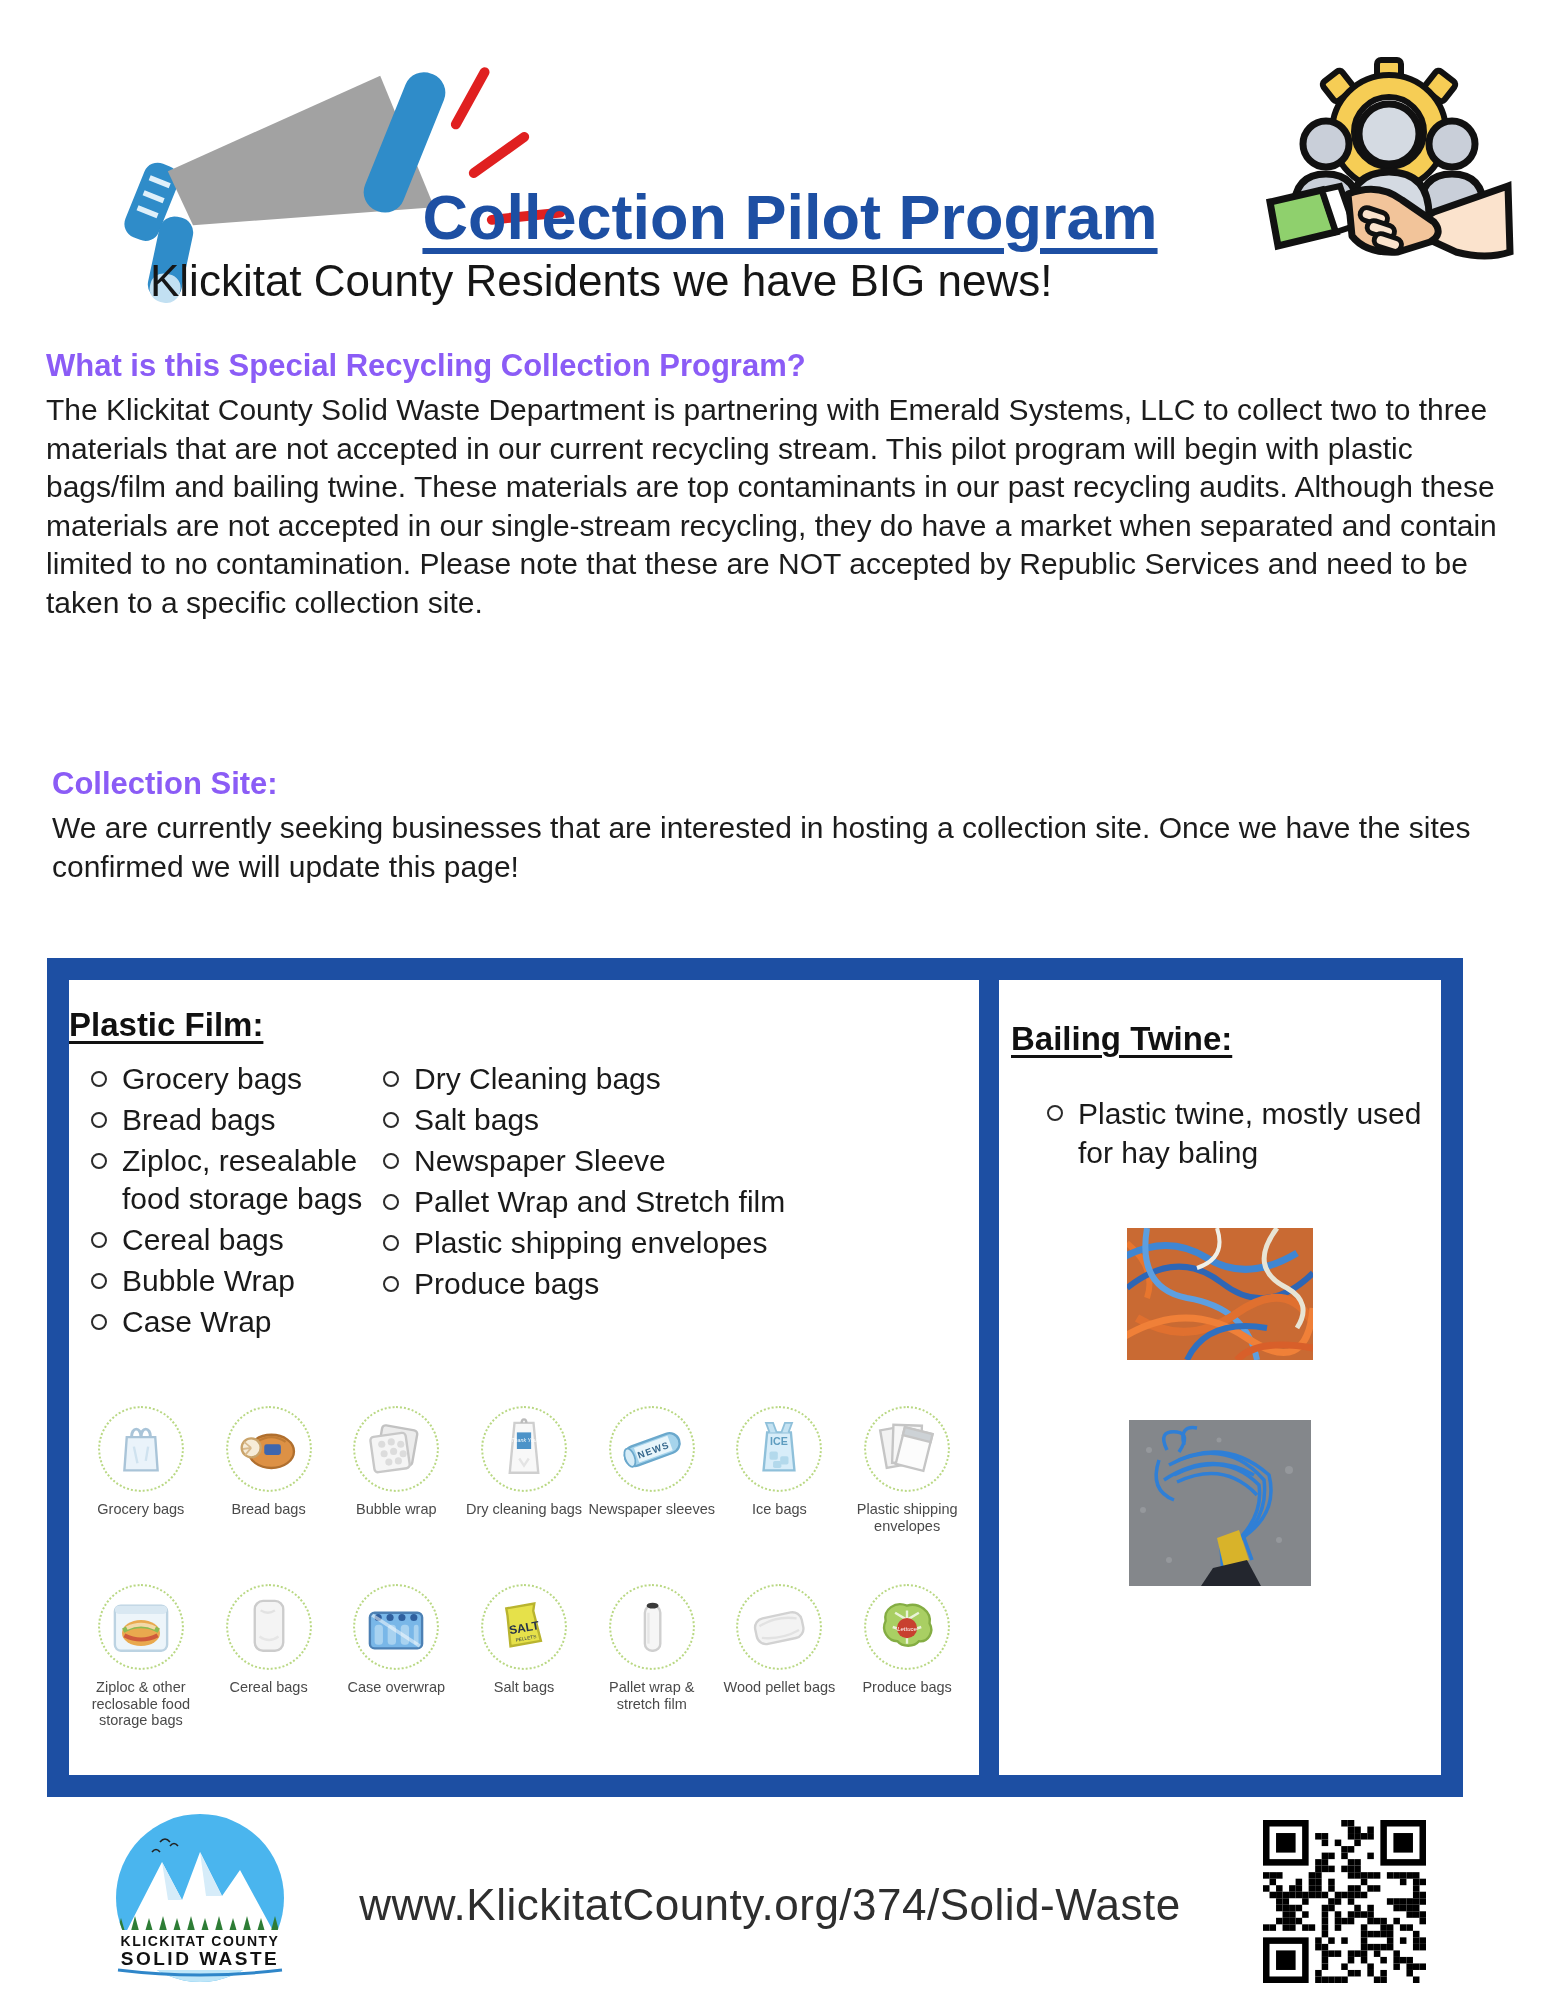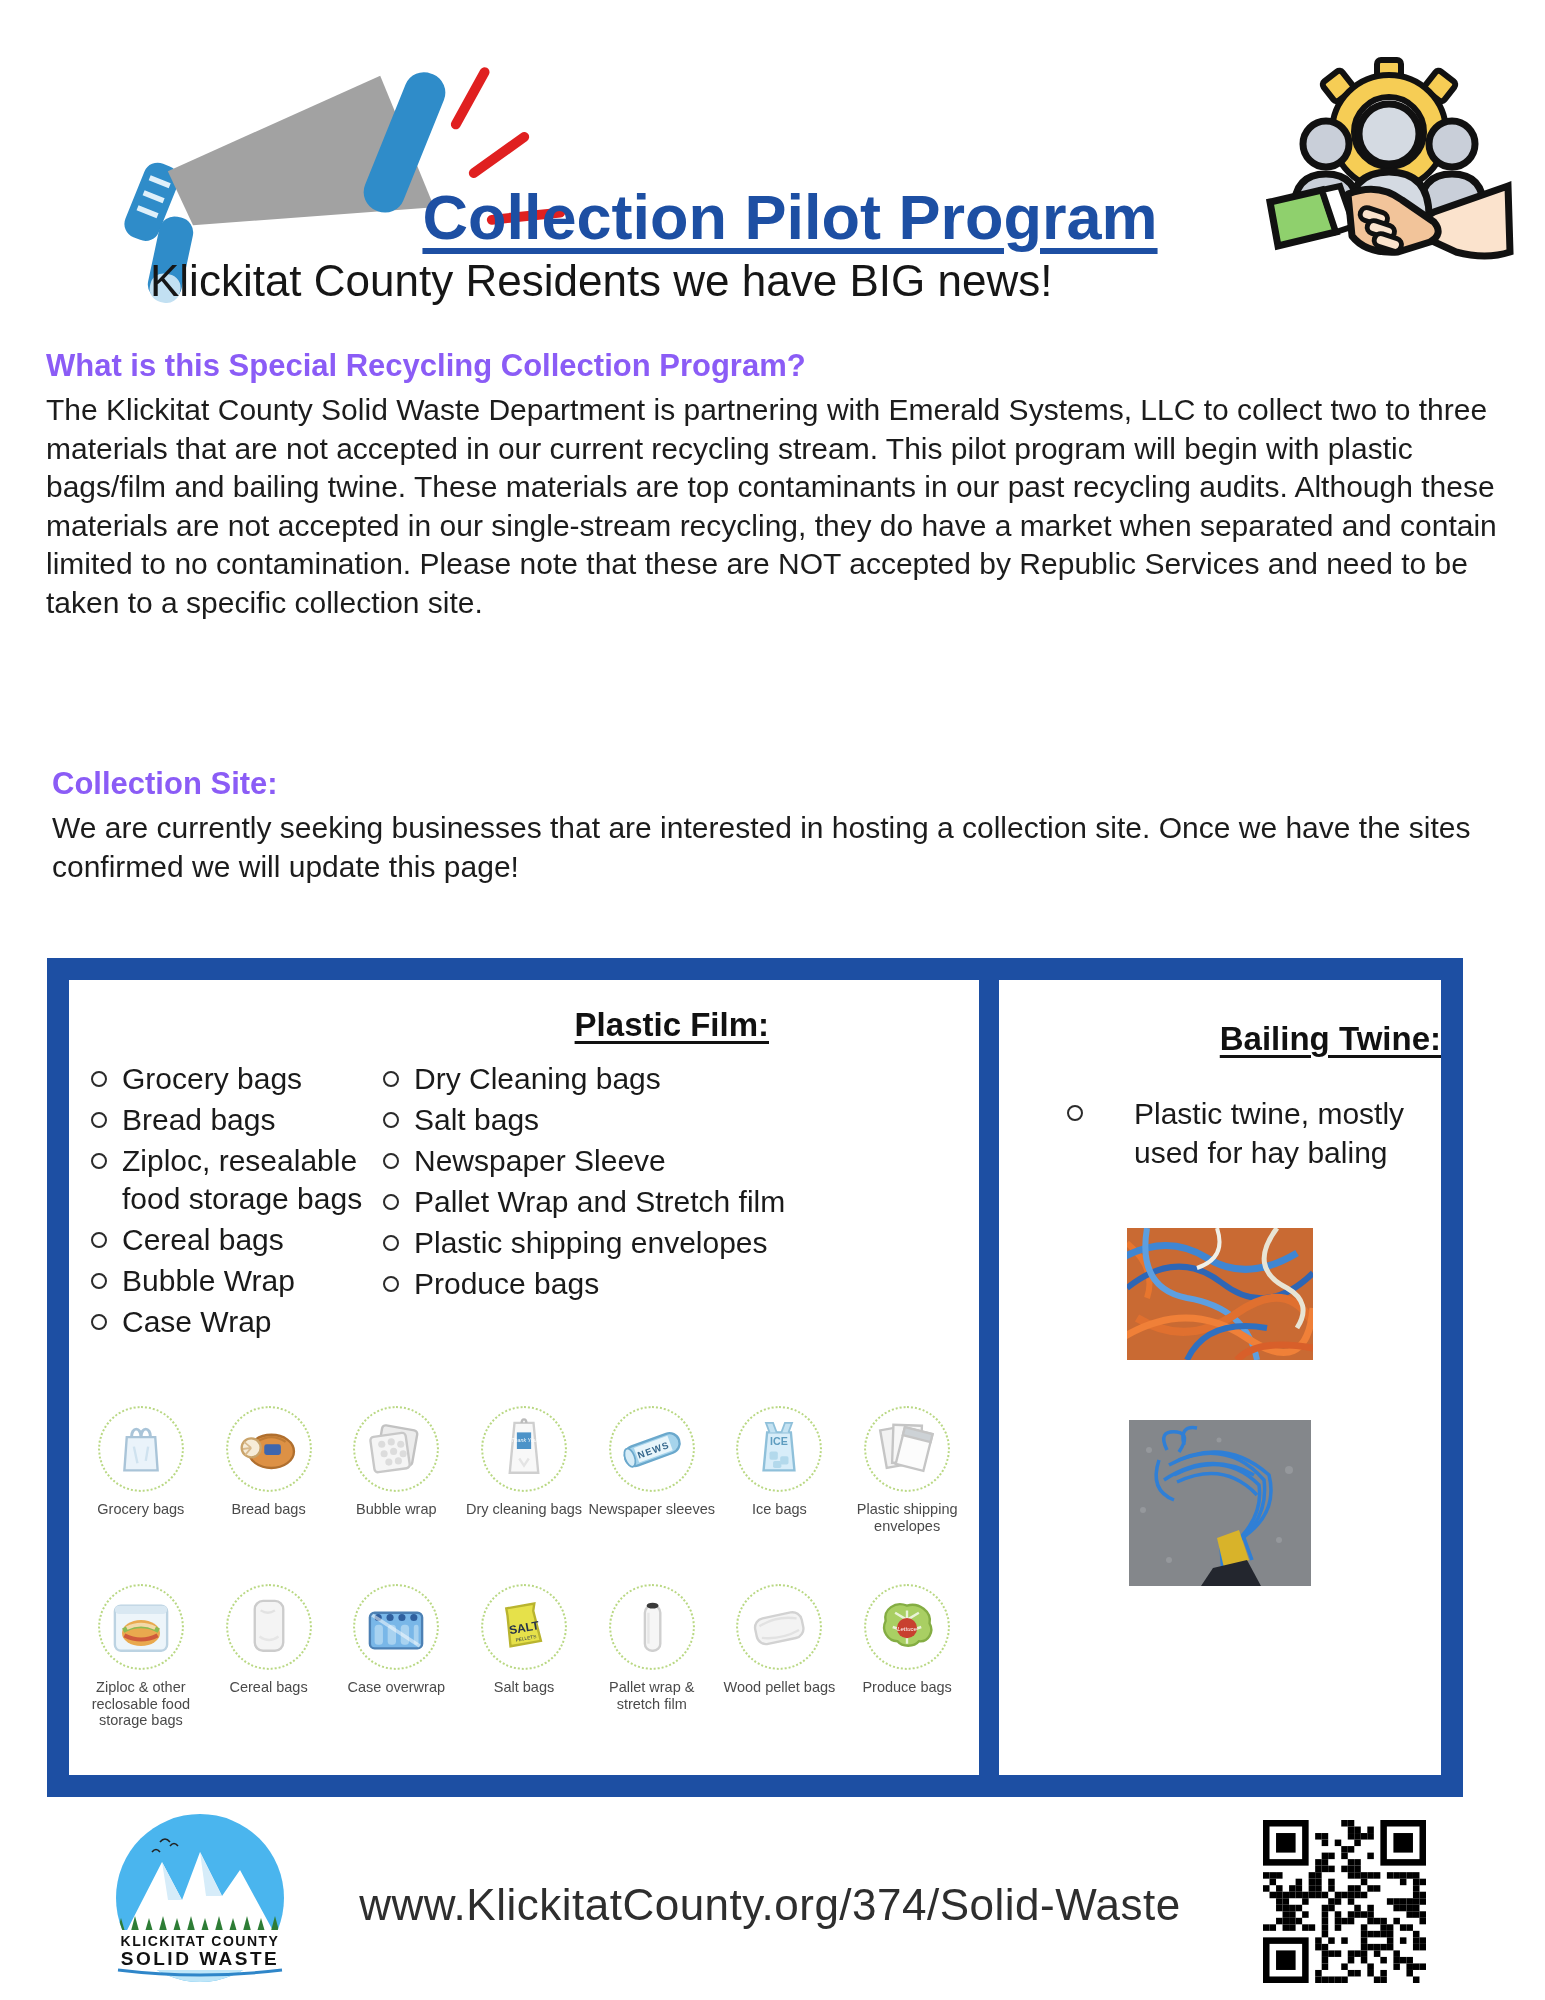--- a/index.html
+++ b/index.html
@@ -22,41 +22,41 @@
   .section p{font-size:30px;line-height:38.5px;margin:0;color:#1c1c1c;}
   .section-about{left:46px;top:348px;width:1458px;}
   .section-collection{left:52px;top:766px;width:1420px;}
 
   
   .materials{position:absolute;left:47px;top:958px;width:1416px;height:839px;
              background:#1d4fa3;box-sizing:border-box;padding:22px;display:flex;gap:20px;}
   .panel{background:#fff;box-sizing:border-box;}
   .panel-left{width:910px;flex:none;}
   .panel-right{flex:1;}
-  .panel h3{font-size:33px;margin:26px 0 0 0;text-align:right;color:#111;}
+  .panel h3{font-size:33px;margin:26px 0 0 0;text-align:left;color:#111;}
   .panel-left h3{width:700px;}
   .panel-right h3{margin-top:40px;padding-left:12px;}
   .panel h3 span{text-decoration:underline;text-decoration-thickness:3px;text-underline-offset:5px;}
 
   .film-cols{display:flex;padding:16px 8px 0 22px;font-size:30px;line-height:38px;}
   .film-col1{width:292px;flex:none;}
   .film-col2{flex:1;}
   .blist{list-style:none;margin:0;padding:0;}
   .blist li{display:flex;margin-bottom:3px;}
   .mark{flex:none;width:12px;height:12px;border:2.5px solid #2b2b2b;border-radius:50%;
         margin:11px 15px 0 0;}
 
   .gallery{display:grid;grid-template-columns:repeat(7,1fr);margin:62px 8px 0 8px;row-gap:50px;}
   .g-item{text-align:center;}
   .g-ring{width:86px;height:86px;border:2px dotted #b9d883;border-radius:50%;margin:0 auto;
           display:flex;align-items:center;justify-content:center;box-sizing:border-box;}
   .g-ring svg{width:76px;height:76px;}
   .g-cap{font-size:14.5px;line-height:16.5px;color:#4a4a4a;margin-top:9px;}
 
-  .twine-li{display:flex;font-size:30px;line-height:39px;padding:36px 12px 0 68px;gap:36px;}
+  .twine-li{display:flex;font-size:30px;line-height:39px;padding:36px 12px 0 48px;}
   .photo{display:block;margin:56px auto 0 auto;}
   .photo2{margin-top:60px;}
 
   
   .logo{position:absolute;left:110px;top:1812px;width:180px;height:172px;}
   .url{position:absolute;left:320px;top:1880px;width:900px;text-align:center;
        font-size:44px;letter-spacing:0.5px;color:#2e2e2e;}
   .qr{position:absolute;left:1263px;top:1820px;width:163px;height:163px;}
 </style>
 </head>

